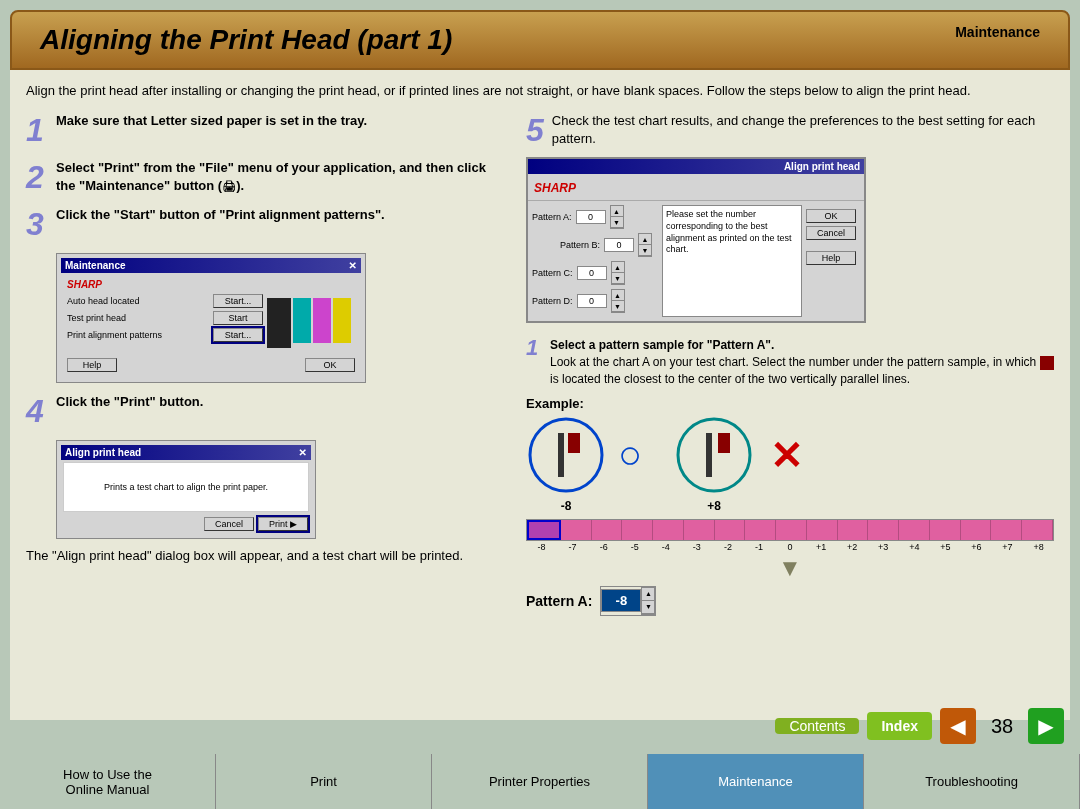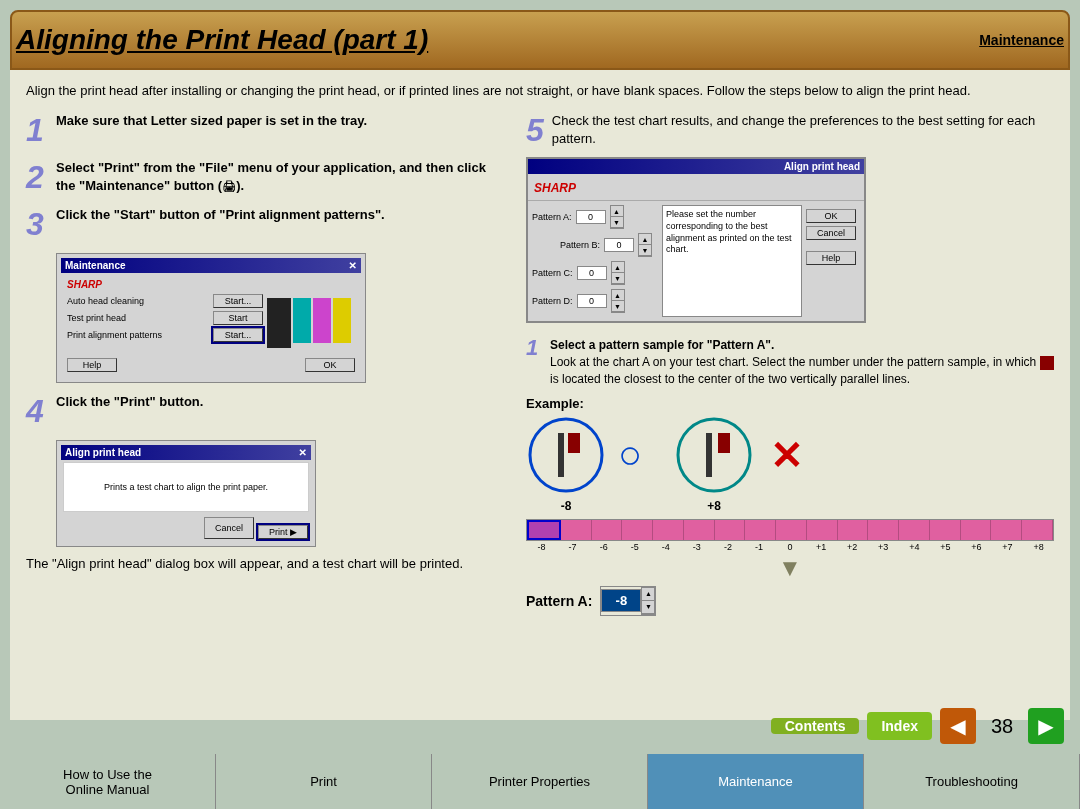--- a/index.html
+++ b/index.html
@@ -10,26 +10,25 @@
       background: #b8c8b8;
       overflow: hidden;
       position: relative;
     }
 
     
     .header {
       background: linear-gradient(to bottom, #c8a050, #a06820);
       border-radius: 8px 8px 0 0;
       margin: 10px 10px 0 10px;
-      padding: 12px 4px;
+      padding: 12px 28px;
       display: flex;
       justify-content: space-between;
-      align-items: center;
+      align-items: flex-start;
       border: 2px solid #8a5818;
-      text-decoration: underline;
     }
     .header-title {
       font-size: 28px;
       font-weight: bold;
       color: #000;
       font-style: italic;
     }
     .header-category {
       font-size: 14px;
       font-weight: bold;
@@ -383,21 +382,21 @@
       bottom: 65px;
       right: 16px;
       display: flex;
       align-items: center;
       gap: 8px;
     }
 
     .btn-contents {
       background: #80b020;
       color: white;
-      font-weight: bold;
+      font-weight: normal;
       font-size: 14px;
       padding: 0 14px;
       border: none;
       border-radius: 4px;
       cursor: pointer;
     }
 
     .btn-index {
       background: #80c020;
       color: white;
@@ -494,21 +493,21 @@
           <span>✕</span>
         </div>
         <div class="dialog-body">
           <div style="margin-bottom:4px;">
             <span class="sharp-logo-small">SHARP</span>
           </div>
 
           <div style="display:flex; margin-bottom:6px;">
             <div style="flex:1;">
               <div class="dialog-row">
-                <span>Auto head cleaning</span>
+                <span>Auto head located</span>
                 <button class="dialog-btn">Start...</button>
               </div>
               <div class="dialog-row">
                 <span>Test print head</span>
                 <button class="dialog-btn">Start</button>
               </div>
               <div class="dialog-row">
                 <span>Print alignment patterns</span>
                 <button class="dialog-btn" style="outline:2px solid #000080;">Start...</button>
               </div>
@@ -535,21 +534,21 @@
       <div class="print-dialog">
         <div class="dialog-titlebar">
           <span>Align print head</span>
           <span>✕</span>
         </div>
         <div class="print-dialog-body">
           <span>Prints a test chart to align the print paper.</span>
         </div>
         <div class="print-dialog-footer">
           <button class="dialog-btn">Cancel</button>
-          <button class="dialog-btn" style="outline:2px solid #000080;margin-top:8px;">Print ▶</button>
+          <button class="dialog-btn" style="outline:2px solid #000080;">Print ▶</button>
         </div>
       </div>
 
       <p class="intro-text">The "Align print head" dialog box will appear, and a test chart will be printed.</p>
 
     </div>
 
     <div class="right-col">
 
       <div class="step-item" style="align-items:flex-start; margin-bottom:8px;">

